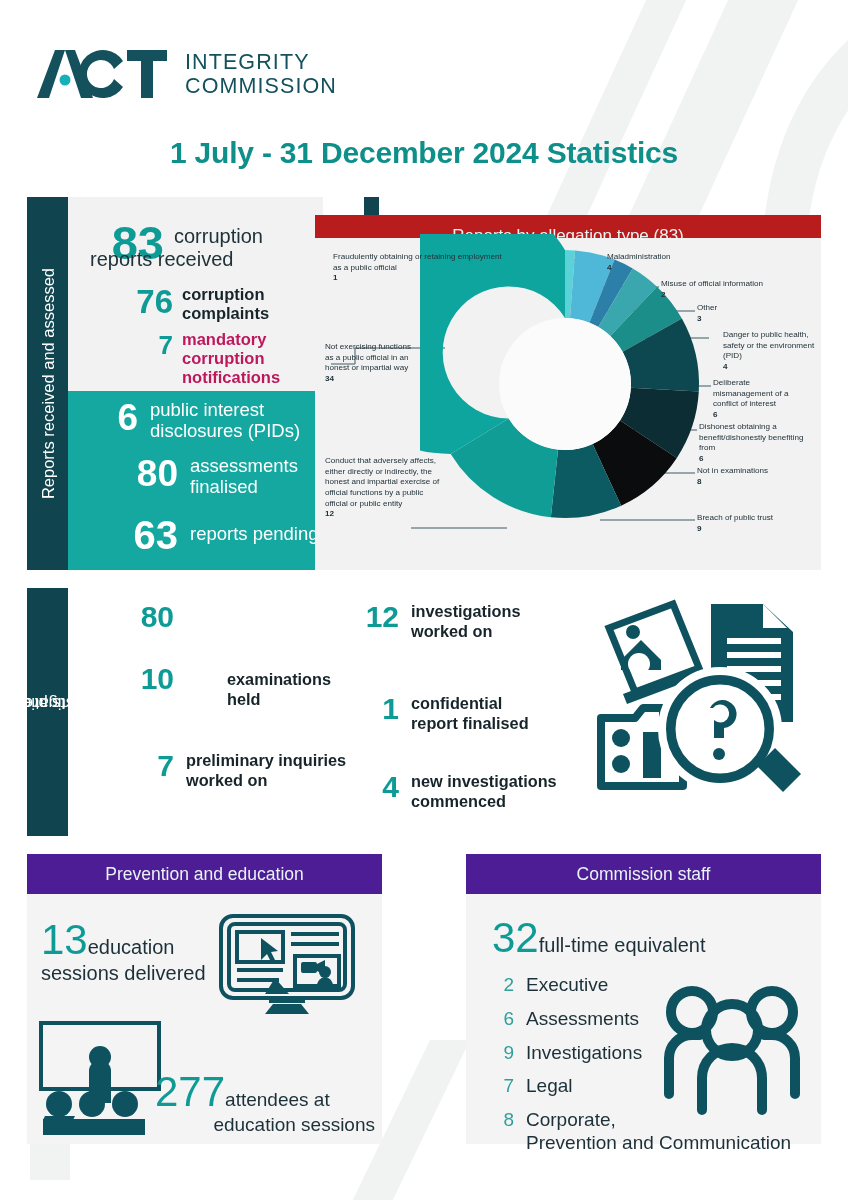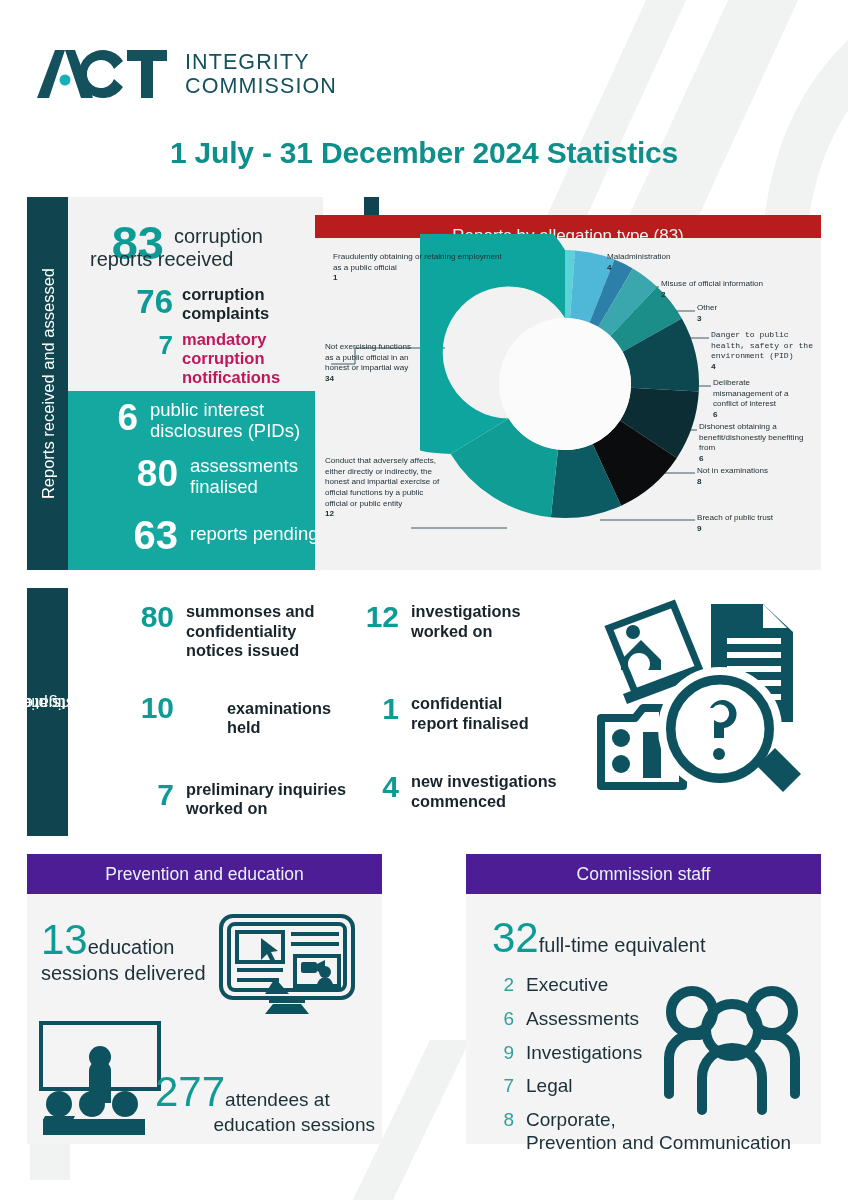--- a/index.html
+++ b/index.html
@@ -292,21 +292,21 @@
       </div>
       <div class="cl" style="left:292px; top:14px; width:150px;">
         <span>Maladministration</span><b>4</b>
       </div>
       <div class="cl" style="left:346px; top:41px; width:158px;">
         <span>Misuse of official information</span><b>2</b>
       </div>
       <div class="cl" style="left:382px; top:65px; width:120px;">
         <span>Other</span><b>3</b>
       </div>
-      <div class="cl" style="left:396px; top:92px; width:104px;font-family:Liberation Mono, monospace;">
+      <div class="cl" style="left:408px; top:92px; width:104px;">
         <span>Danger to public health, safety or the environment (PID)</span><b>4</b>
       </div>
       <div class="cl" style="left:398px; top:140px; width:98px;">
         <span>Deliberate mismanagement of a conflict of interest</span><b>6</b>
       </div>
       <div class="cl" style="left:384px; top:184px; width:116px;">
         <span>Dishonest obtaining a benefit/dishonestly benefiting from</span><b>6</b>
       </div>
       <div class="cl" style="left:382px; top:228px; width:120px;">
         <span>Not in examinations</span><b>8</b>
@@ -323,25 +323,20 @@
   <div class="vtab">
     <span>
       <span>Investigations and</span><br>
       <span>reports presented</span>
     </span>
   </div>
 
   <div class="s2col s2" style="left:95px; top:14px; width:230px;">
     <div class="stat" style="margin-bottom:32px;">
       <div class="num" style="width:52px;margin-right:12px;">80</div>
-      <div class="lbl">
-        <div>summonses and</div>
-          <div>confidentiality</div>
-          <div>notices issued</div>
-      </div>
     </div>
     <div class="stat" style="margin-bottom:42px;gap:41px;">
       <div class="num" style="width:52px;margin-right:12px;">10</div>
       <div class="lbl" style="padding-top:6px;">
         <div>examinations held</div>
       </div>
     </div>
     <div class="stat">
       <div class="num" style="width:52px;margin-right:12px;">7</div>
       <div class="lbl">

